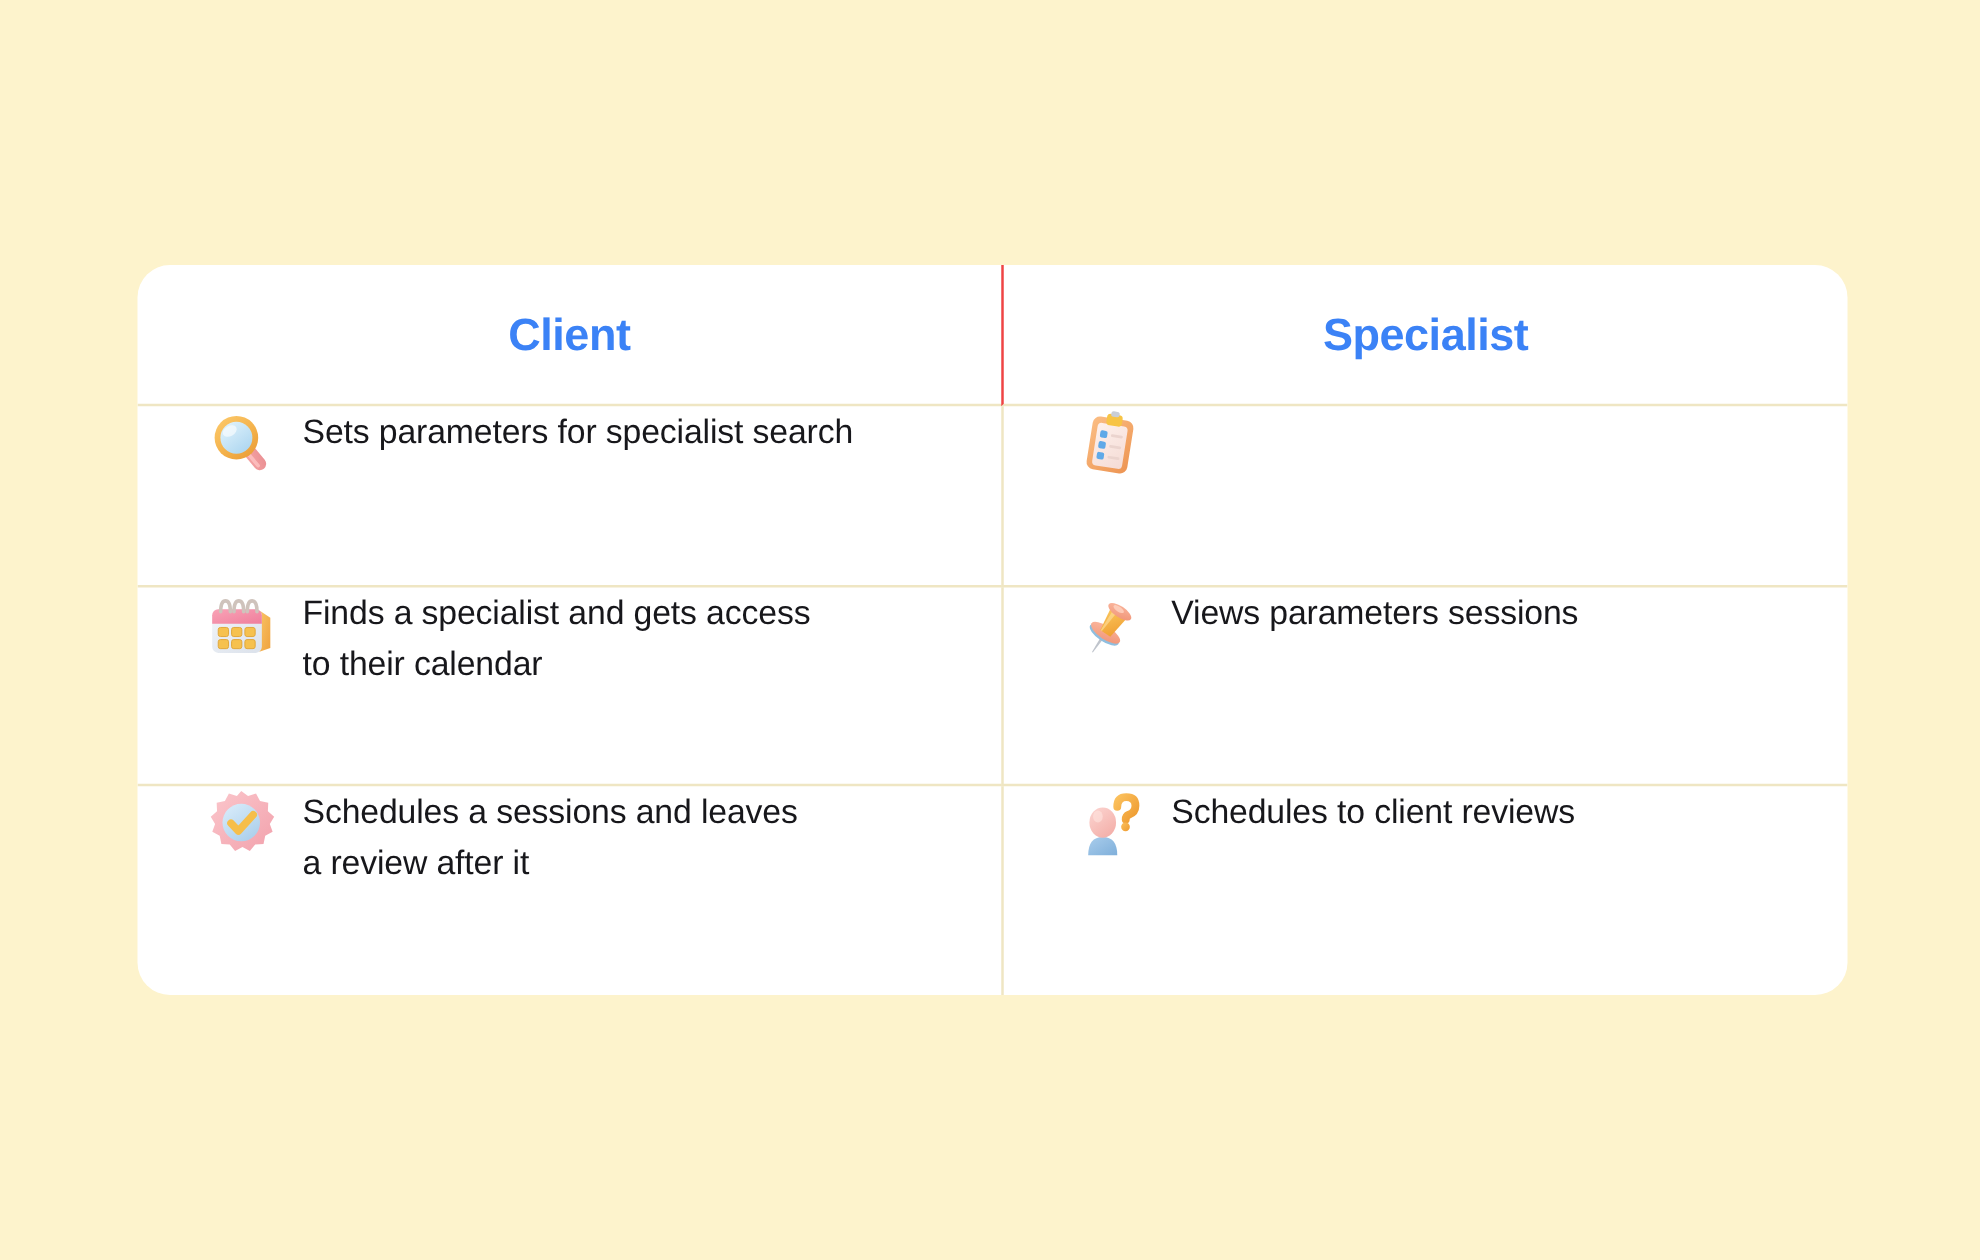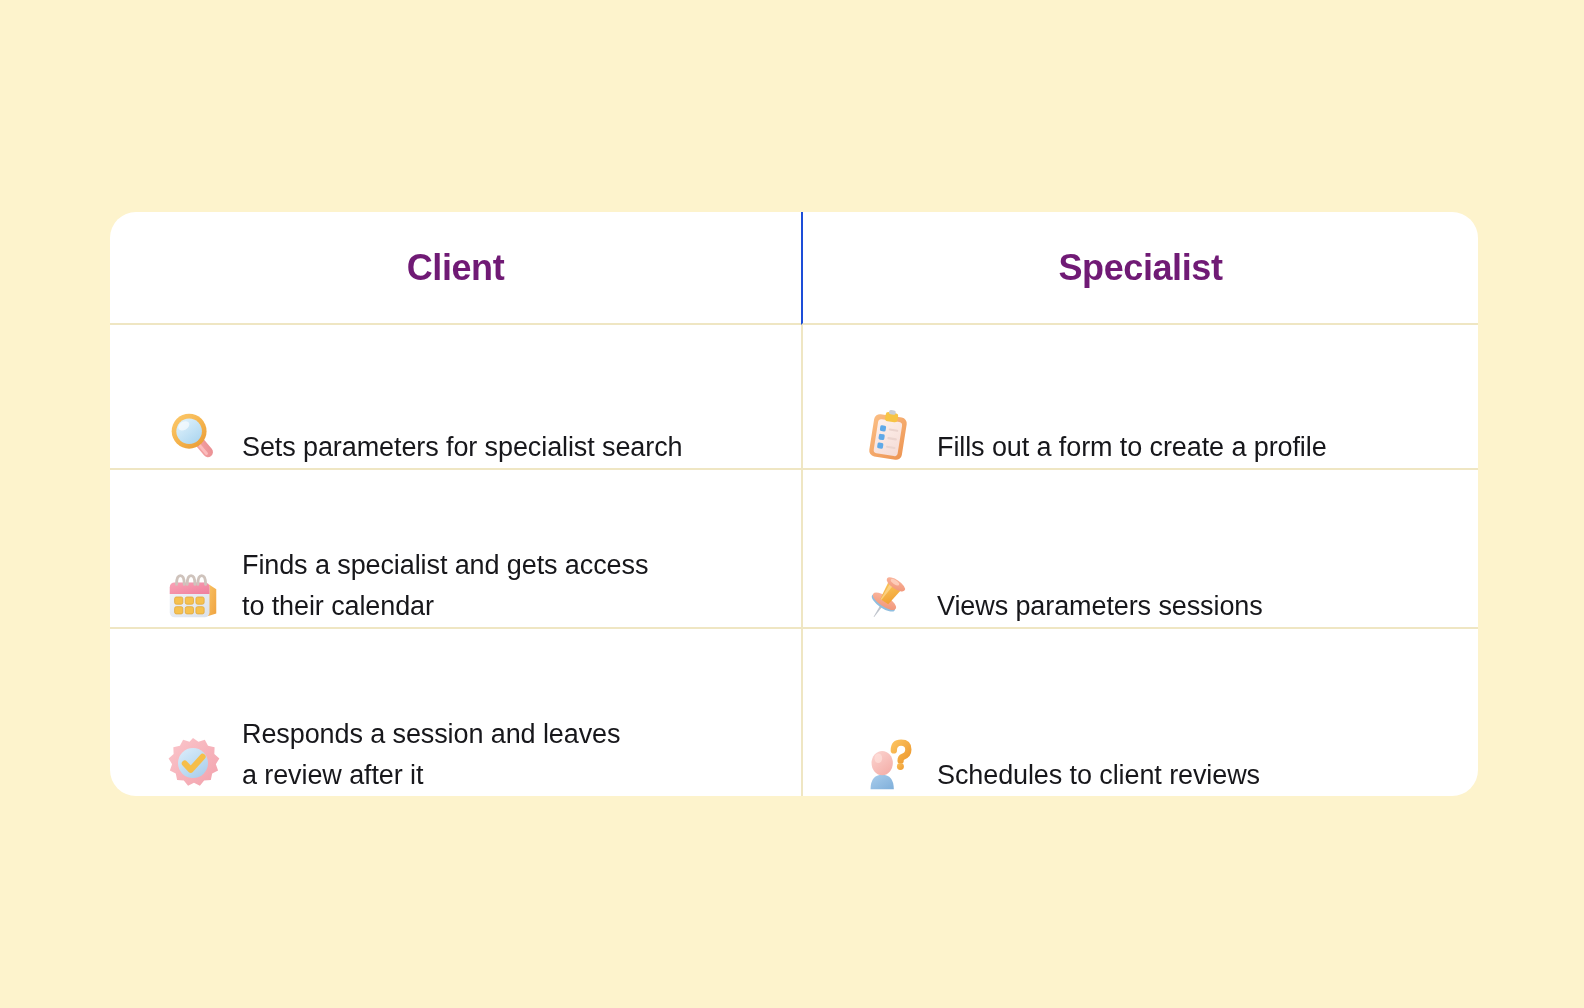--- a/index.html
+++ b/index.html
@@ -39,35 +39,35 @@
 
   
   .col-header {
     display: flex;
     align-items: center;
     justify-content: center;
     box-sizing: border-box;
     border-bottom: 2px solid #EFE6C3;
   }
   .col-header.right {
-    border-left: 2px solid #1d4ed8;
+    border-left: 2px solid #ef4444;
   }
   .col-header-title {
     font-size: 36px;
     font-weight: 700;
     letter-spacing: -0.4px;
-    color: #701a75;
+    color: #3b82f6;
     line-height: 1.1;
     white-space: nowrap;
   }
 
   
   .cell {
     display: flex;
-    align-items: flex-end;
+    align-items: flex-start;
     box-sizing: border-box;
     padding-left: 52px;
     padding-right: 24px;
     border-bottom: 2px solid #EFE6C3;
   }
   .cell.right {
     border-left: 2px solid #EFE6C3;
     padding-left: 54px;
   }
   .cell.last-row {
@@ -162,21 +162,20 @@
             <rect x="29" y="4" width="7" height="4.5" rx="2" fill="#C9CED6"></rect>
             <rect x="22.5" y="21" width="6" height="6" rx="1.6" fill="#5FA9E8"></rect>
             <rect x="22.5" y="30" width="6" height="6" rx="1.6" fill="#5FA9E8"></rect>
             <rect x="22.5" y="39" width="6" height="6" rx="1.6" fill="#5FA9E8"></rect>
             <rect x="31.5" y="23" width="10" height="2.2" rx="1.1" fill="#EBD4CE"></rect>
             <rect x="31.5" y="32" width="10" height="2.2" rx="1.1" fill="#EBD4CE"></rect>
             <rect x="31.5" y="41" width="10" height="2.2" rx="1.1" fill="#EBD4CE"></rect>
           </g>
         </svg>
       </span>
-      <span class="cell-text">Fills out a form to create a profile</span>
     </div>
 
     <div class="cell left">
       <span class="cell-icon">
         <svg viewBox="0 0 64 64" aria-hidden="true">
           <defs>
             <linearGradient id="calTop" x1="0" y1="0" x2="1" y2="1">
               <stop offset="0%" stop-color="#F9A3B6"></stop>
               <stop offset="100%" stop-color="#EF7E9C"></stop>
             </linearGradient>
@@ -249,21 +248,21 @@
             <linearGradient id="rosCircle" x1="0.2" y1="0" x2="0.9" y2="1">
               <stop offset="0%" stop-color="#D7EBFA"></stop>
               <stop offset="100%" stop-color="#A8CDEA"></stop>
             </linearGradient>
           </defs>
           <path fill="url(#rosette)" d="M32 4 l5.6 4.1 l6.6 -2.1 l3.3 6.1 l6.8 1.6 l-0.3 6.9 l5.2 4.6 l-3.6 5.9 l2.3 6.5 l-6.1 3.2 l-1.4 6.8 l-6.9 0.5 l-4.4 5.3 l-6.1 -3.2 l-6.1 3.2 l-4.4 -5.3 l-6.9 -0.5 l-1.4 -6.8 l-6.1 -3.2 l2.3 -6.5 l-3.6 -5.9 l5.2 -4.6 l-0.3 -6.9 l6.8 -1.6 l3.3 -6.1 l6.6 2.1 Z"></path>
           <circle cx="32" cy="30" r="15.5" fill="url(#rosCircle)"></circle>
           <path d="M23.5 30.5 l6.2 6.5 l12.2 -13.5" stroke="#F6BE4A" stroke-width="6.2" fill="none" stroke-linecap="round" stroke-linejoin="round"></path>
         </svg>
       </span>
-      <span class="cell-text">Responds a session and leaves
+      <span class="cell-text">Schedules a sessions and leaves
 a review after it</span>
     </div>
 
     <div class="cell right last-row">
       <span class="cell-icon">
         <svg viewBox="0 0 64 64" aria-hidden="true">
           <defs>
             <linearGradient id="pqBody" x1="0" y1="0" x2="1" y2="1">
               <stop offset="0%" stop-color="#A9CDEC"></stop>
               <stop offset="100%" stop-color="#7FAFDA"></stop>

